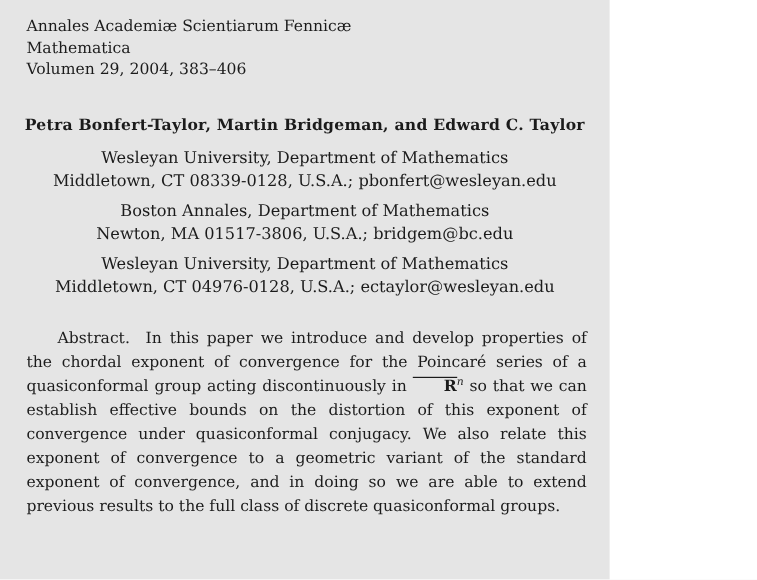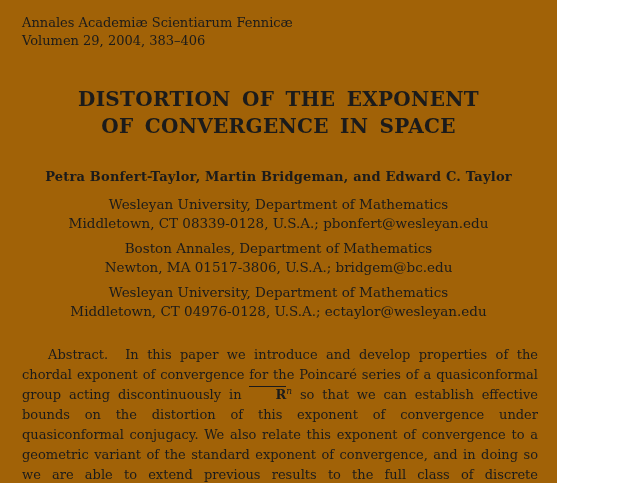--- a/index.html
+++ b/index.html
@@ -2,23 +2,23 @@
 <html><head>
 <meta charset="utf-8">
 <style>
   html, body {
     margin: 0;
     padding: 0;
     background: #ffffff;
   }
   .page {
     position: relative;
-    width: 557px;
+    width: 508px;
     height: 483px;
-    background: #a16207;
+    background: #e5e5e5;
     color: #1b1b1b;
     font-family: "DejaVu Serif", serif;
     overflow: hidden;
     box-sizing: border-box;
   }
   .journal-header {
     margin: 14px 20px 0 22px;
     font-size: 13px;
     line-height: 18px;
   }
@@ -76,27 +76,24 @@
     line-height: 0;
   }
 </style>
 </head>
 <body>
 
 <div class="page">
 
   <div class="journal-header">
     <div>Annales Academiæ Scientiarum Fennicæ</div>
+    <div>Mathematica</div>
     <div>Volumen 29, 2004, 383–406</div>
   </div>
 
-  <h1 class="paper-title">
-    <span>DISTORTION OF THE EXPONENT</span><br>
-    <span>OF CONVERGENCE IN SPACE</span>
-  </h1>
 
   <div class="authors">Petra Bonfert-Taylor, Martin Bridgeman, and Edward C. Taylor</div>
 
   <div class="affiliations">
     <div class="affiliation">
       <div>Wesleyan University, Department of Mathematics</div>
       <div>Middletown, CT 08339-0128, U.S.A.; pbonfert@wesleyan.edu</div>
     </div>
     <div class="affiliation">
       <div>Boston Annales, Department of Mathematics</div>

